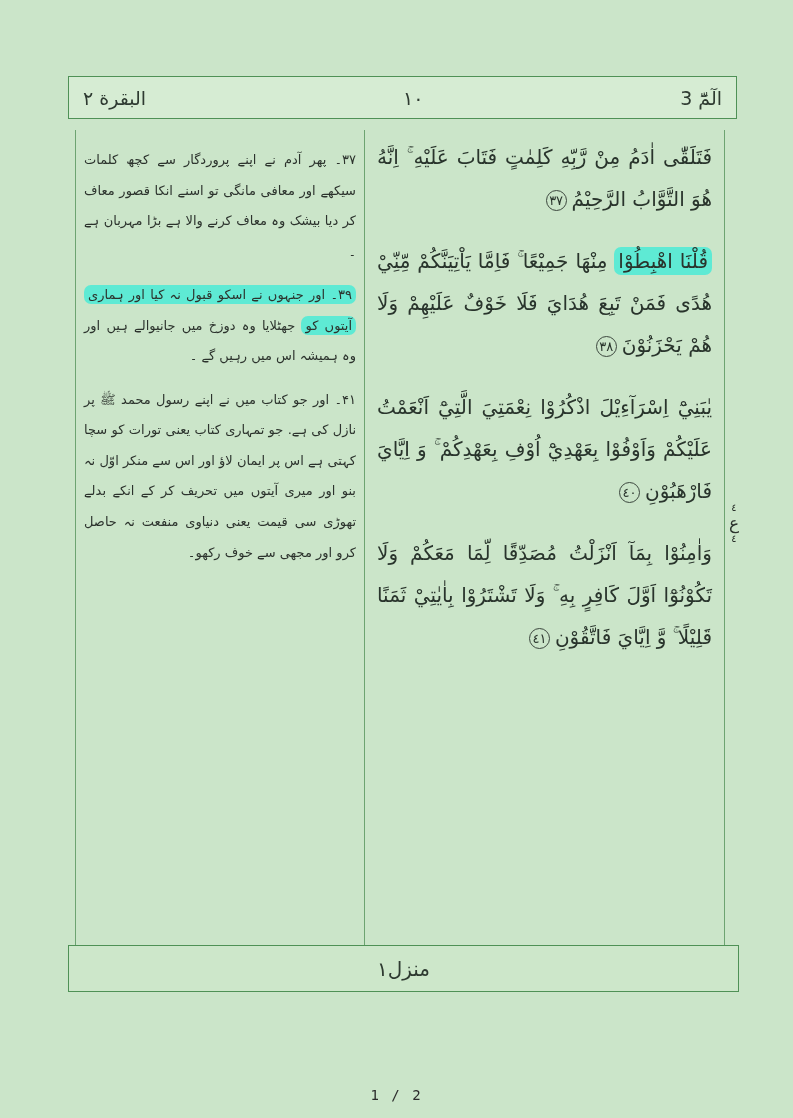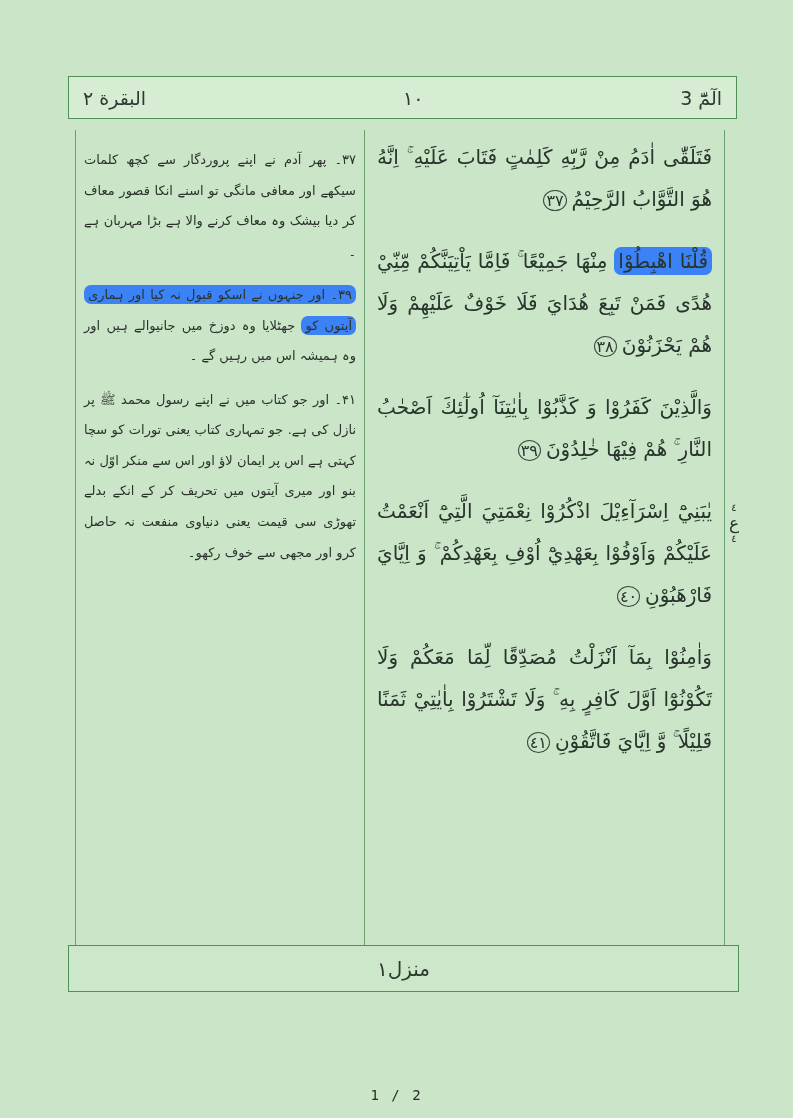--- a/index.html
+++ b/index.html
@@ -33,27 +33,27 @@
   }
   .urdu-verse{
     font-size:13px;line-height:2.35;text-align:justify;
     color:#2c332d;margin:7px 0 13px;
   }
   .arabic-verse{
     font-size:20px;line-height:2.1;text-align:justify;
     color:#29342c;margin:0 0 20px;
   }
   .hl:not(:empty){
-    background:#3b82f6;border-radius:7px;padding:2px 4px;
+    background:#5eead4;border-radius:7px;padding:2px 4px;
     box-decoration-break:clone;-webkit-box-decoration-break:clone;
   }
   .ayah-num{
     display:inline-block;min-width:21px;height:21px;line-height:19px;
     border:1px solid #3c473e;border-radius:50%;
-    font-size:16px;text-align:center;vertical-align:middle;
+    font-size:13px;text-align:center;vertical-align:middle;
     margin:0 5px;padding:0 2px;box-sizing:border-box;color:#29342c;
   }
   .ayah-num:empty{display:none}
   .ruku-marker{
     position:absolute;left:725px;top:502px;width:18px;
     text-align:center;color:#2c332d;direction:rtl;
   }
   .ruku-top,.ruku-bottom{font-size:10px;line-height:1.2;}
   .ruku-ain{font-size:17px;line-height:1.1;}
   .manzil-bar{
@@ -81,21 +81,20 @@
 
   <div class="urdu-col">
     <p class="urdu-verse"><span>۳۷۔ پھر آدم نے اپنے پروردگار سے کچھ کلمات سیکھے اور معافی مانگی تو اسنے انکا قصور معاف کر دیا بیشک وہ معاف کرنے والا ہے بڑا مہربان ہے ۔</span><span class="hl"></span><span></span></p>
     <p class="urdu-verse"><span></span><span class="hl">۳۹۔ اور جنہوں نے اسکو قبول نہ کیا اور ہماری آیتوں کو</span><span> جھٹلایا وہ دوزخ میں جانیوالے ہیں اور وہ ہمیشہ اس میں رہیں گے ۔</span></p>
     <p class="urdu-verse"><span>۴۱۔ اور جو کتاب میں نے اپنے رسول محمد ﷺ پر نازل کی ہے. جو تمہاری کتاب یعنی تورات کو سچا کہتی ہے اس پر ایمان لاؤ اور اس سے منکر اوّل نہ بنو اور میری آیتوں میں تحریف کر کے انکے بدلے تھوڑی سی قیمت یعنی دنیاوی منفعت نہ حاصل کرو اور مجھی سے خوف رکھو۔</span><span class="hl"></span><span></span></p>
   </div>
 
   <div class="arabic-col">
     <p class="arabic-verse"><span>فَتَلَقّٰى اٰدَمُ مِنْ رَّبِّهِ كَلِمٰتٍ فَتَابَ عَلَيْهِ ۚ اِنَّهُ هُوَ التَّوَّابُ الرَّحِيْمُ</span><span class="hl"></span><span></span><span class="ayah-num">٣٧</span></p>
     <p class="arabic-verse"><span></span><span class="hl">قُلْنَا اهْبِطُوْا</span><span> مِنْهَا جَمِيْعًا ۚ فَاِمَّا يَاْتِيَنَّكُمْ مِّنِّيْ هُدًى فَمَنْ تَبِعَ هُدَايَ فَلَا خَوْفٌ عَلَيْهِمْ وَلَا هُمْ يَحْزَنُوْنَ</span><span class="ayah-num">٣٨</span></p>
-    <p class="arabic-verse"><span>وَالَّذِيْنَ كَفَرُوْا وَ كَذَّبُوْا بِاٰيٰتِنَآ اُولٰٓئِكَ اَصْحٰبُ النَّارِ ۚ هُمْ فِيْهَا خٰلِدُوْنَ</span><span class="hl"></span><span></span><span class="ayah-num">٣٩</span></p>
     <p class="arabic-verse"><span>يٰبَنِيْٓ اِسْرَآءِيْلَ اذْكُرُوْا نِعْمَتِيَ الَّتِيْٓ اَنْعَمْتُ عَلَيْكُمْ وَاَوْفُوْا بِعَهْدِيْٓ اُوْفِ بِعَهْدِكُمْ ۚ وَ اِيَّايَ فَارْهَبُوْنِ</span><span class="hl"></span><span></span><span class="ayah-num">٤٠</span></p>
     <p class="arabic-verse"><span>وَاٰمِنُوْا بِمَآ اَنْزَلْتُ مُصَدِّقًا لِّمَا مَعَكُمْ وَلَا تَكُوْنُوْٓا اَوَّلَ كَافِرٍ بِهِ ۚ وَلَا تَشْتَرُوْا بِاٰيٰتِيْ ثَمَنًا قَلِيْلًا ۚ وَّ اِيَّايَ فَاتَّقُوْنِ</span><span class="hl"></span><span></span><span class="ayah-num">٤١</span></p>
   </div>
 
 </div>
 
 <div class="ruku-marker">
   <div class="ruku-top">٤</div>
   <div class="ruku-ain">ع</div>
   <div class="ruku-bottom">٤</div>

